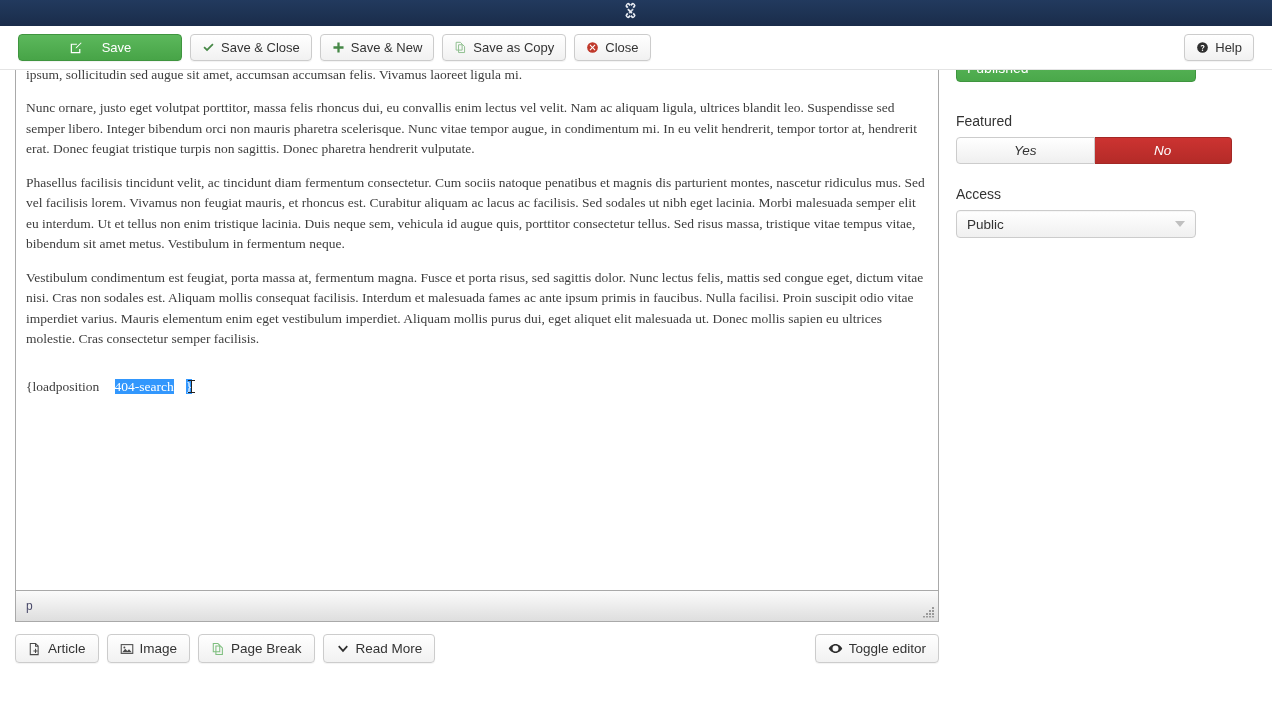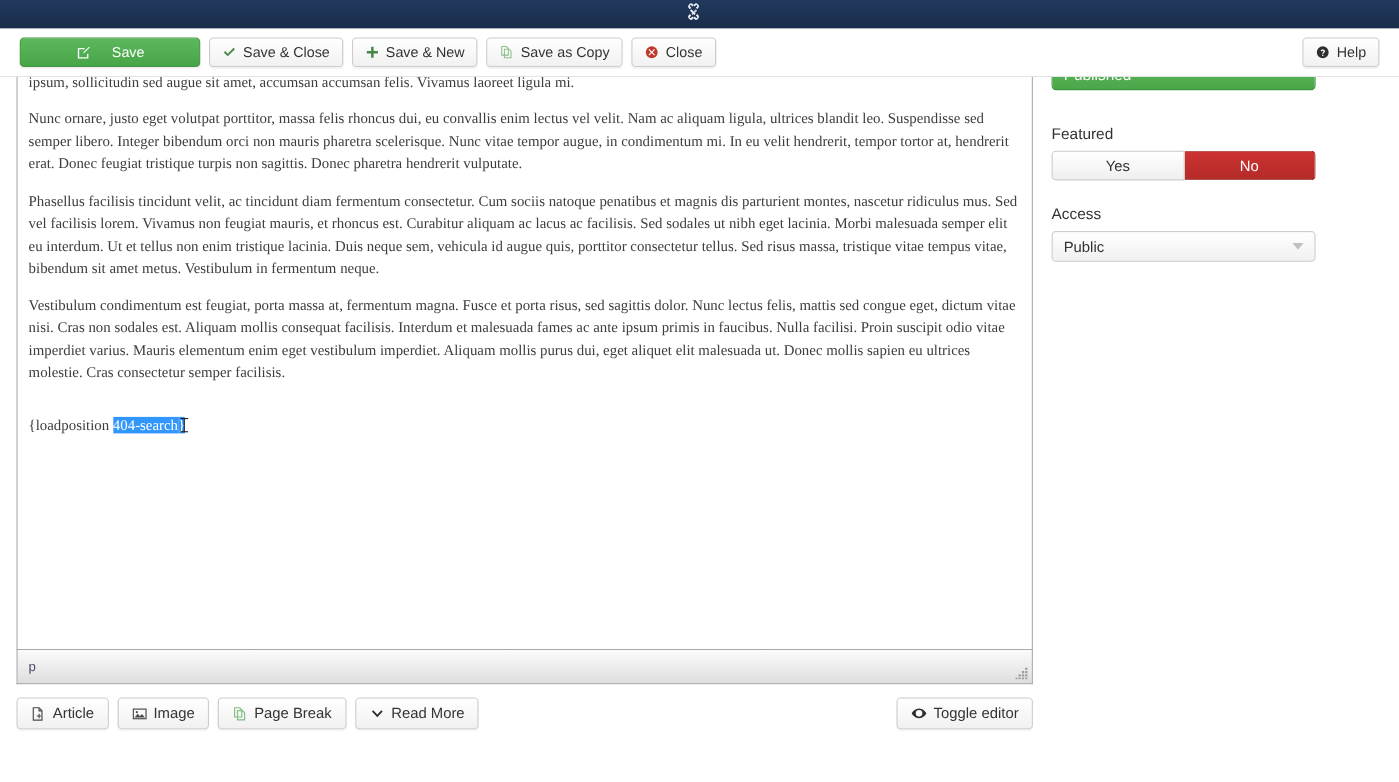--- a/index.html
+++ b/index.html
@@ -147,20 +147,21 @@
     font-family: "Liberation Serif", serif;
     font-size: 13.5px;
     line-height: 1.52;
     color: #3d3d3d;
   }
   .editor-body p { margin: 0 0 13px 0; }
   .editor-body p.spaced-top { margin-top: 27px; }
   .sel {
     background: #3297fd;
     color: #ffffff;
+    margin-left: 12px;
   }
   .caret-ibeam {
     display: inline-block;
     position: relative;
     width: 2px;
     height: 13px;
     vertical-align: -2px;
     margin-left: -1px;
   }
   .caret-ibeam::before {
@@ -258,21 +259,21 @@
     color: #ffffff;
     display: flex;
     align-items: center;
     padding: 0 10px;
     box-sizing: border-box;
     font-size: 14px;
     cursor: pointer;
   }
   .sel-published .tri { border-top-color: #9fd49f; }
   .group { margin-top: 20px; }
-  .btn-group { display: flex; width: 240px; }
+  .btn-group { display: flex; width: 276px; font-style: italic; }
   .tgl {
     flex: 1;
     height: 27px;
     border: 1px solid #cccccc;
     display: flex;
     align-items: center;
     justify-content: center;
     font-size: 13.5px;
     cursor: pointer;
     box-sizing: border-box;

